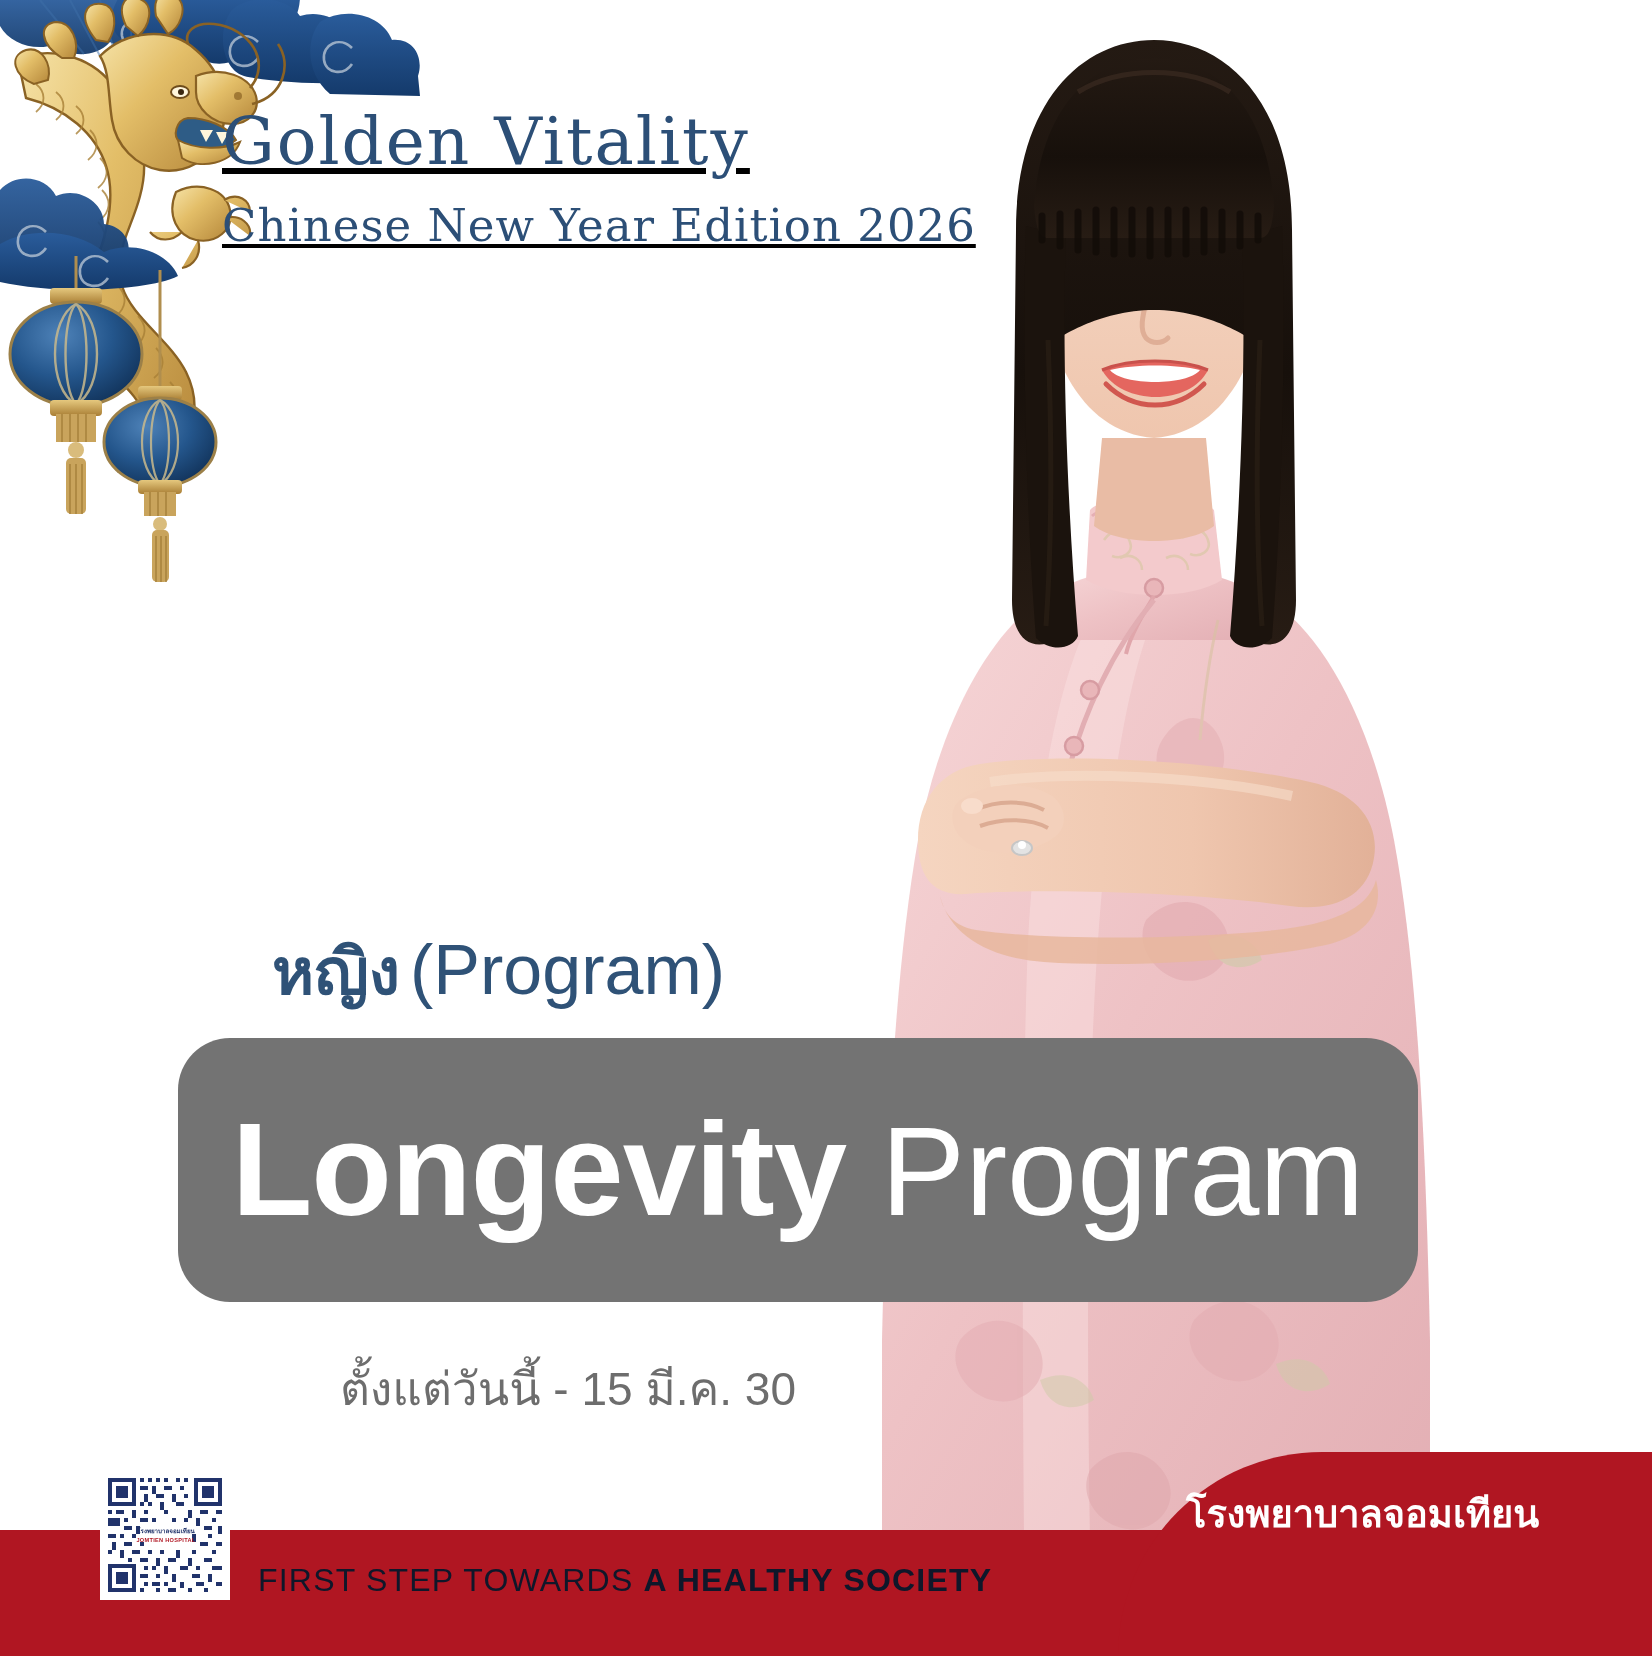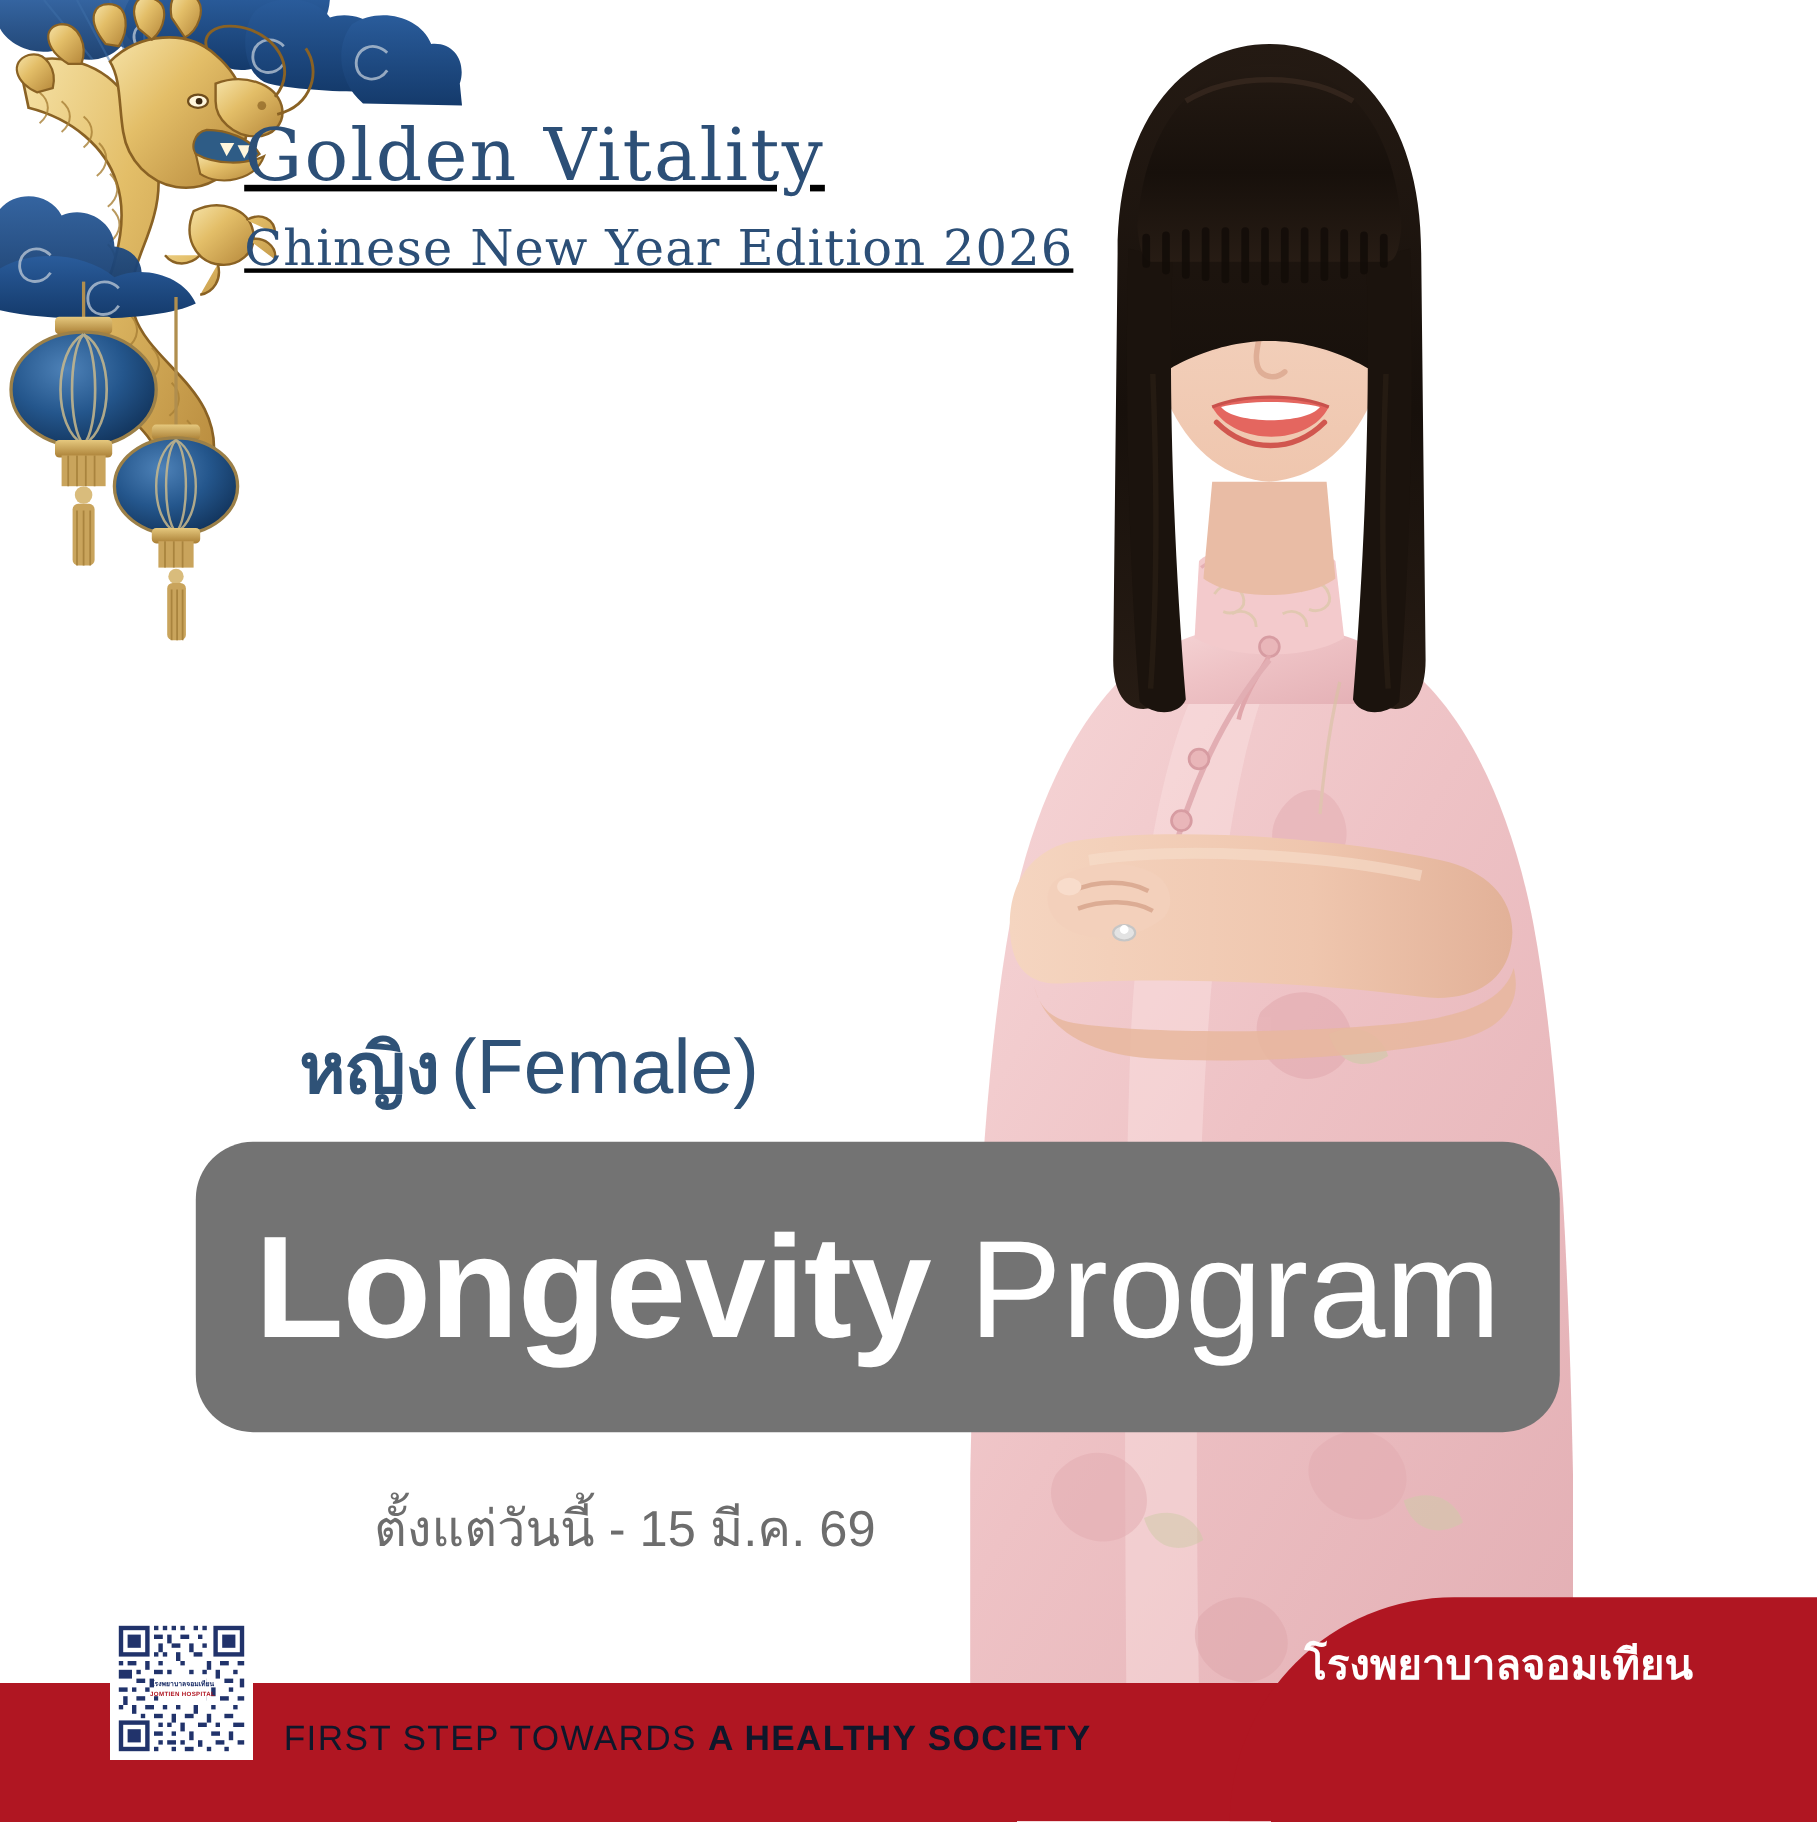--- a/index.html
+++ b/index.html
@@ -378,28 +378,28 @@
       </g>
     </g>
   </svg>
 
   <div id="title-block">
     <div id="main-title">Golden Vitality</div>
     <div id="sub-title">Chinese New Year Edition 2026</div>
   </div>
 
   <div id="gender-line">
-    <span id="gender-th">หญิง</span><span id="gender-en">(Female)</span>
+    <span id="gender-th">หญิง</span><span id="gender-en">(Program)</span>
   </div>
 
   <div id="program-banner">
     <div id="program-text"><span id="program-strong">Longevity</span><span id="program-light"> Program</span></div>
   </div>
 
-  <div id="date-line">ตั้งแต่วันนี้ - 15 มี.ค. 69</div>
+  <div id="date-line">ตั้งแต่วันนี้ - 15 มี.ค. 30</div>
 
   <div id="red-bar"></div>
   <div id="red-logo-panel"></div>
 
   <div id="tagline">
     <span id="tagline-light">FIRST STEP TOWARDS </span><span id="tagline-bold">A HEALTHY SOCIETY</span>
   </div>
 
   <div id="qr-card">
     <svg viewBox="0 0 122 122" width="122" height="122">

